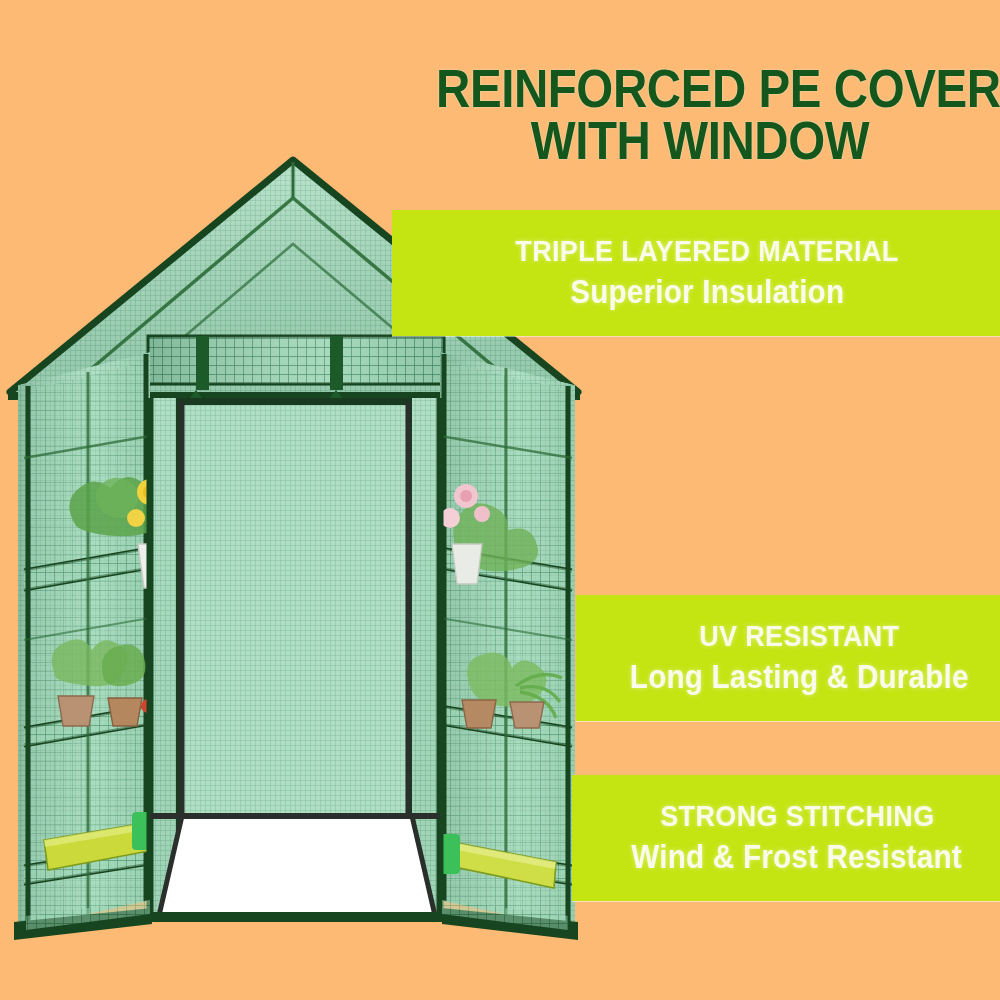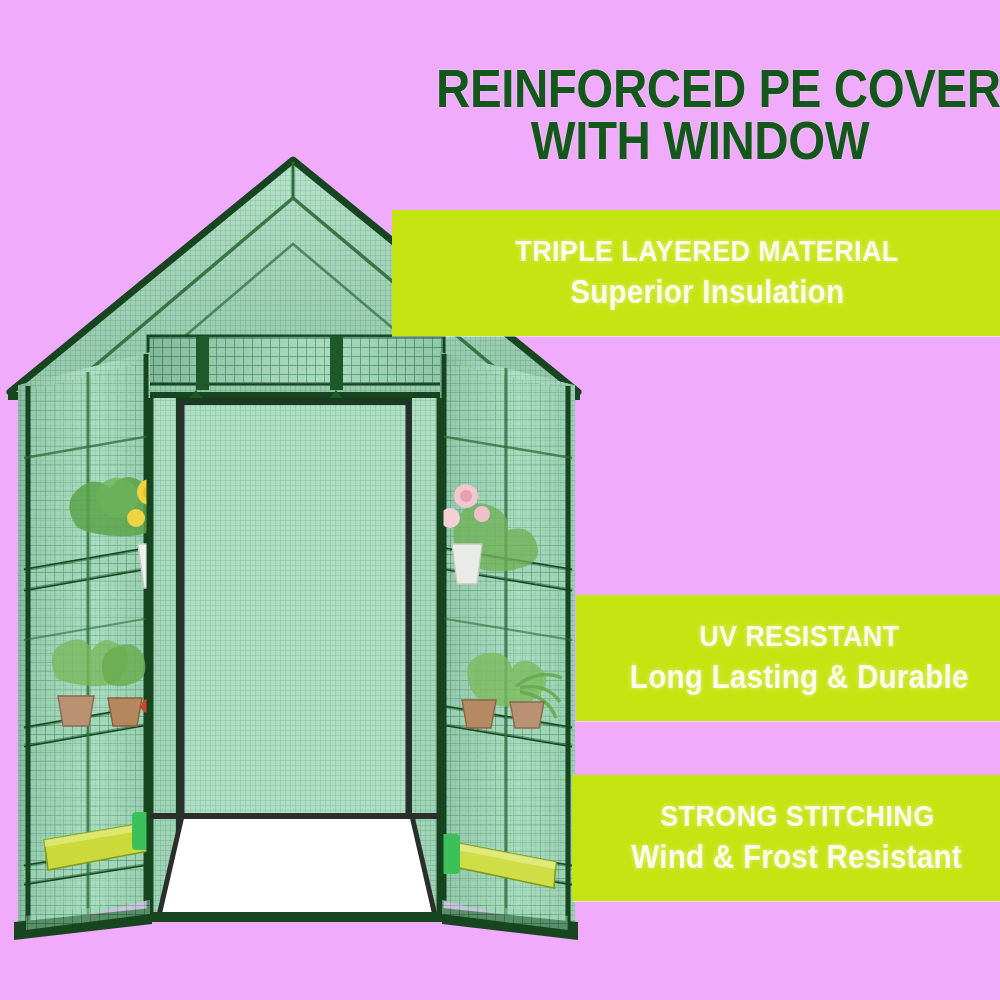--- a/index.html
+++ b/index.html
@@ -7,21 +7,21 @@
     padding: 0;
     background: #ffffff;
   }
   body {
     font-family: "Liberation Sans", sans-serif;
   }
   #page {
     position: relative;
     width: 1000px;
     height: 1000px;
-    background: #f0abfc;
+    background: #fdba74;
     overflow: hidden;
   }
 
   
   .headline {
     position: absolute;
     left: 400px;
     top: 62px;
     width: 600px;
     text-align: center;

